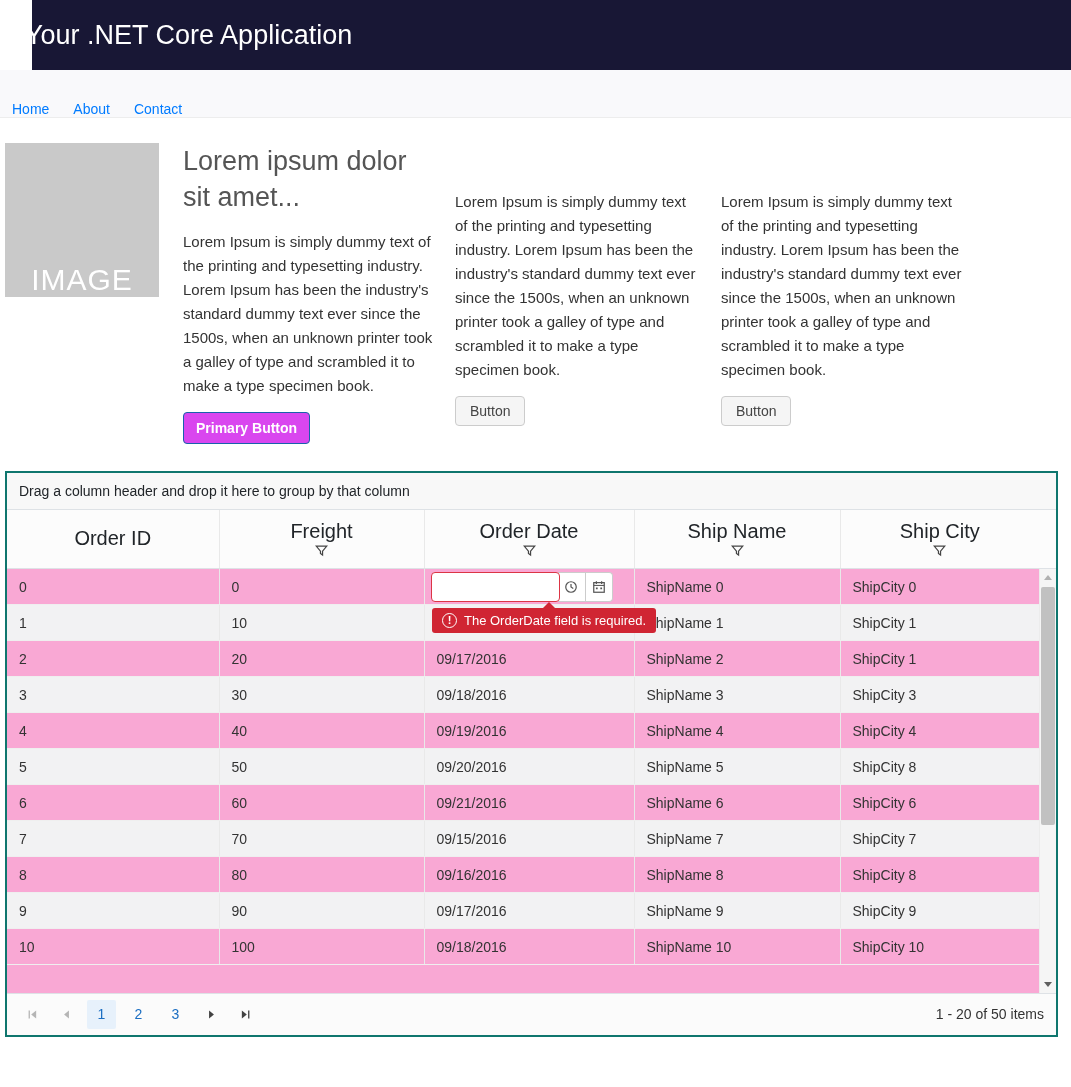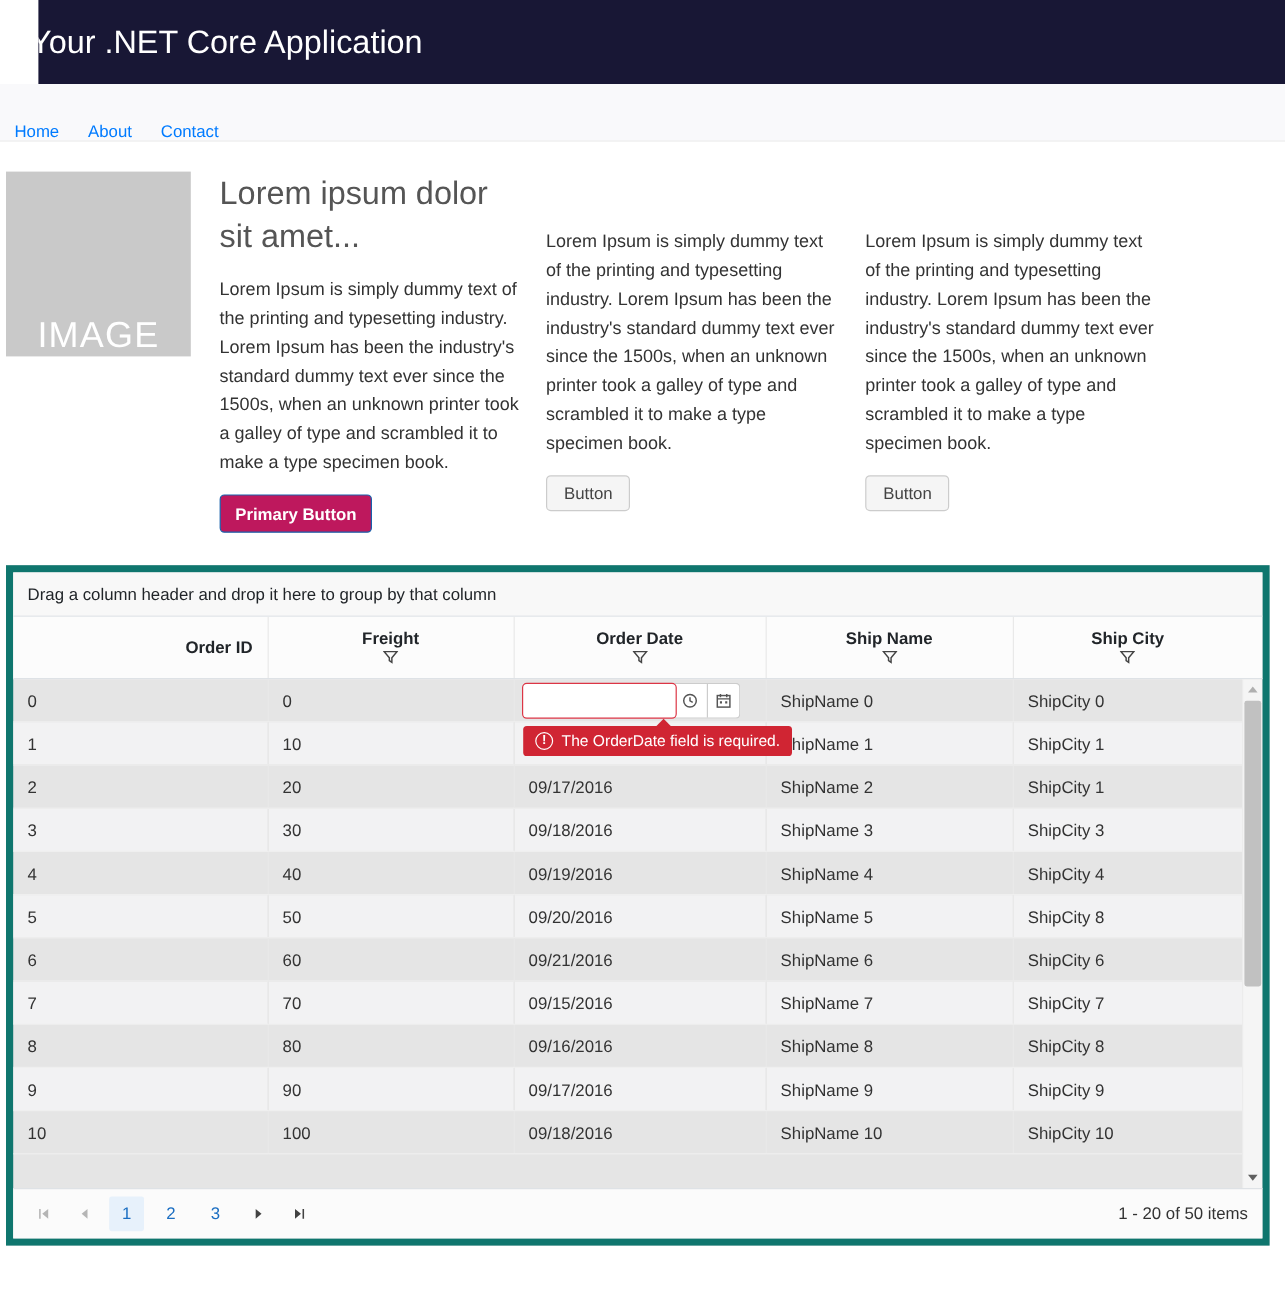--- a/index.html
+++ b/index.html
@@ -34,37 +34,37 @@
   }
   .img-ph span { color: #fff; font-size: 30px; letter-spacing: 1px; }
   .hero-col { width: 252px; margin-left: 24px; }
   .hero-col.card { width: 246px; margin-left: 20px; padding-top: 47px; }
   .hero-col h2 {
     margin: 0 0 14px; font-size: 27px; font-weight: 400; color: #555; line-height: 1.35;
   }
   .hero-col p { margin: 0 0 14px; font-size: 15px; line-height: 1.6; color: #333; }
   .btn { font-family: inherit; font-size: 14px; border-radius: 4px; cursor: pointer; }
   .btn-primary {
-    background: #be185d; border: 1px solid #1861ac; color: #fff;
+    background: #d946ef; border: 1px solid #1861ac; color: #fff;
     padding: 7px 12px; font-weight: 700;
   }
   .btn-default {
     background: #f5f5f5; border: 1px solid #ccc; color: #444; padding: 6px 14px;
   }
   
-  .grid { margin-top: 27px; border: 6px solid #0f766e; background: #e5e5e5; }
+  .grid { margin-top: 27px; border: 2px solid #0f766e; background: #f9a8d4; }
   .grid-group-bar {
     padding: 10px 12px; background: #f8f8f8; border-bottom: 1px solid #dee2e6;
     font-size: 14px; color: #212529; cursor: default;
   }
   .grid-header { background: #fcfcfc; border-bottom: 1px solid #dee2e6; padding-right: 17px; }
   table.grid-table { width: 100%; border-collapse: collapse; table-layout: fixed; }
   .grid-table th {
-    padding: 10px 12px; font-size: 14px; font-weight: 700; color: #212529;
-    text-align: right; cursor: pointer;
+    padding: 10px 12px; font-size: 20px; font-weight: 400; color: #212529;
+    text-align: center; cursor: pointer;
   }
   .grid-table th + th, .grid-table td + td { border-left: 1px solid #e9e9e9; }
   .th-flex { display: flex; align-items: center; justify-content: space-between; flex-direction: column; }
   .filter-btn { color: #444; display: inline-flex; cursor: pointer; padding: 1px; }
   .grid-content { position: relative; height: 424px; overflow: hidden; }
   .grid-content table.grid-table { width: calc(100% - 17px); }
   .grid-table td {
     height: 36px; padding: 0 12px; font-size: 14px; color: #333;
     border-bottom: 1px solid #efefef; white-space: nowrap; overflow: hidden;
     cursor: default; background-clip: padding-box;

